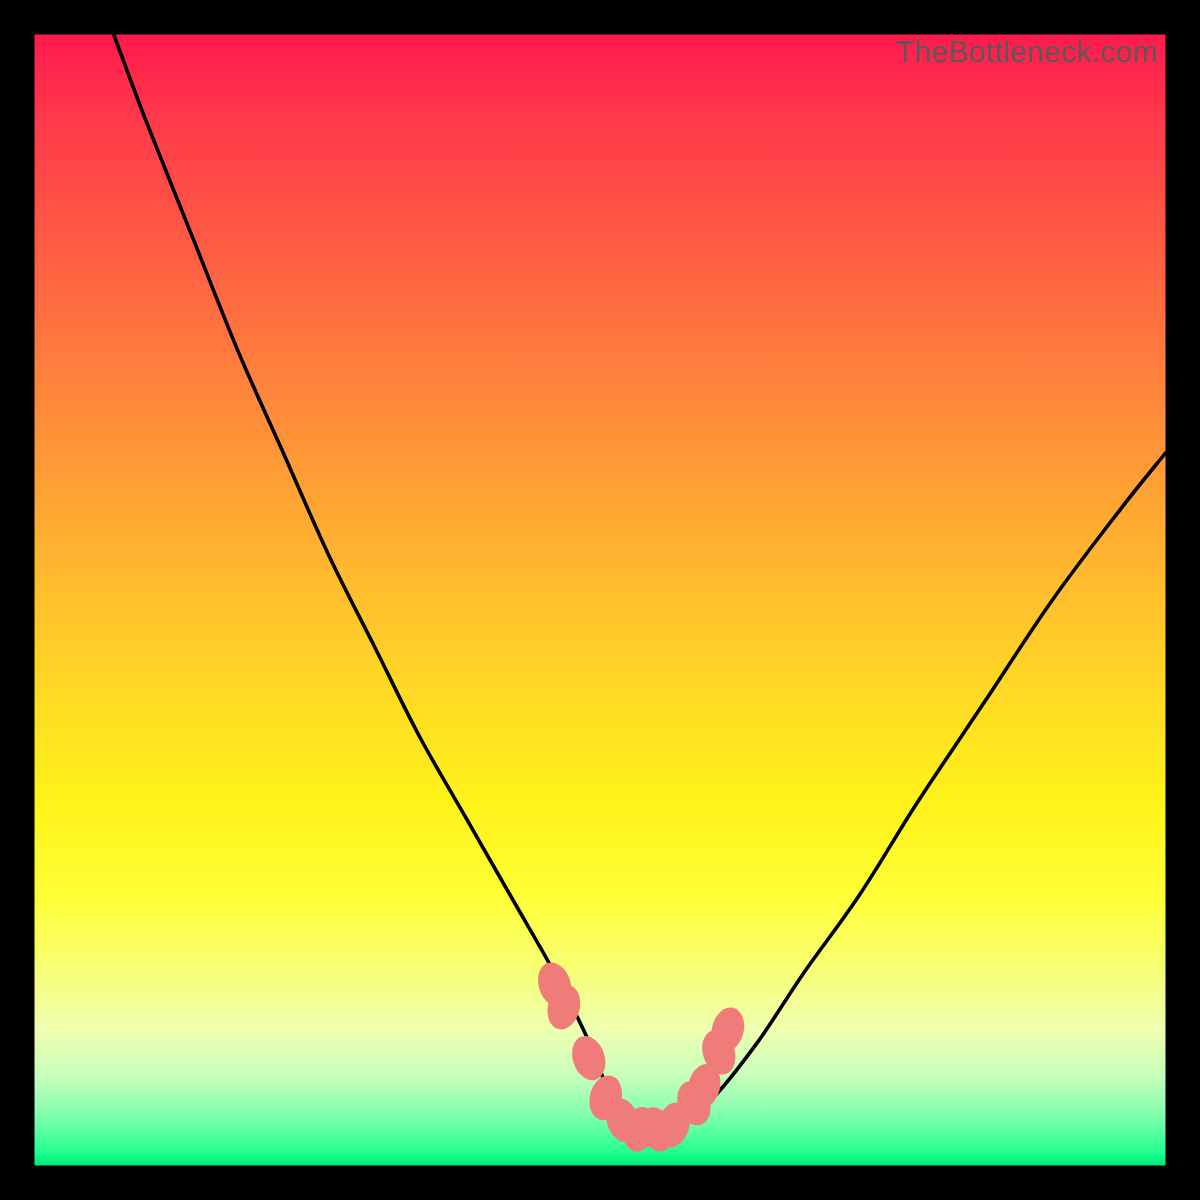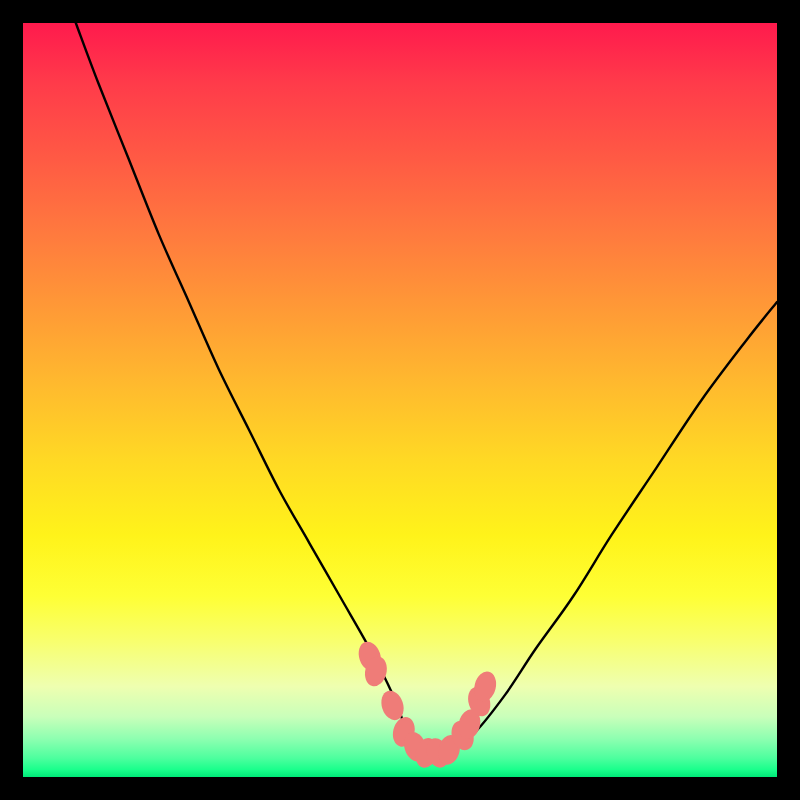--- a/index.html
+++ b/index.html
@@ -88,13 +88,14 @@
           <ellipse cx="403.4" cy="729.9" rx="10.6" ry="15.1" class="marker" transform="rotate(14 403.4 729.9)"></ellipse>
           <ellipse cx="414.7" cy="729.9" rx="10.6" ry="15.1" class="marker" transform="rotate(-18 414.7 729.9)"></ellipse>
           <ellipse cx="426.0" cy="726.9" rx="10.6" ry="15.1" class="marker" transform="rotate(14 426.0 726.9)"></ellipse>
           <ellipse cx="439.6" cy="712.5" rx="10.6" ry="15.1" class="marker" transform="rotate(-18 439.6 712.5)"></ellipse>
           <ellipse cx="446.4" cy="701.2" rx="10.6" ry="15.1" class="marker" transform="rotate(14 446.4 701.2)"></ellipse>
           <ellipse cx="456.2" cy="678.6" rx="10.6" ry="15.1" class="marker" transform="rotate(-18 456.2 678.6)"></ellipse>
           <ellipse cx="462.2" cy="663.5" rx="10.6" ry="15.1" class="marker" transform="rotate(14 462.2 663.5)"></ellipse>
         </g>
     </svg>
   </div>
+  <div class="watermark">TheBottleneck.com</div>
 </div>
 
 </body></html>

